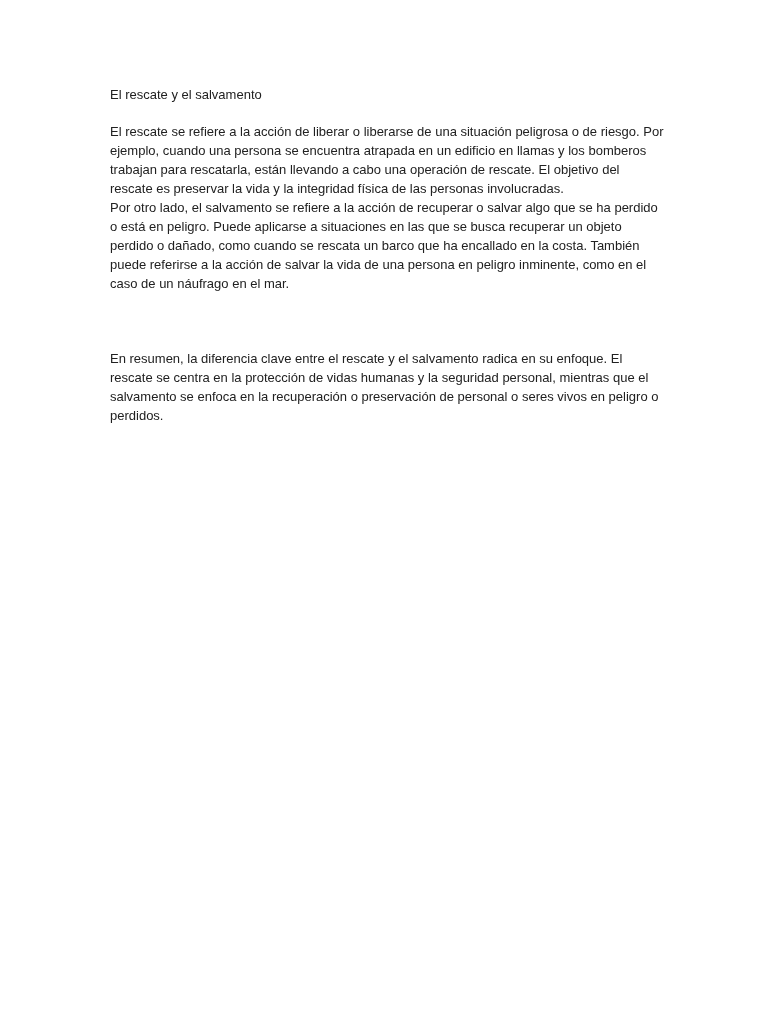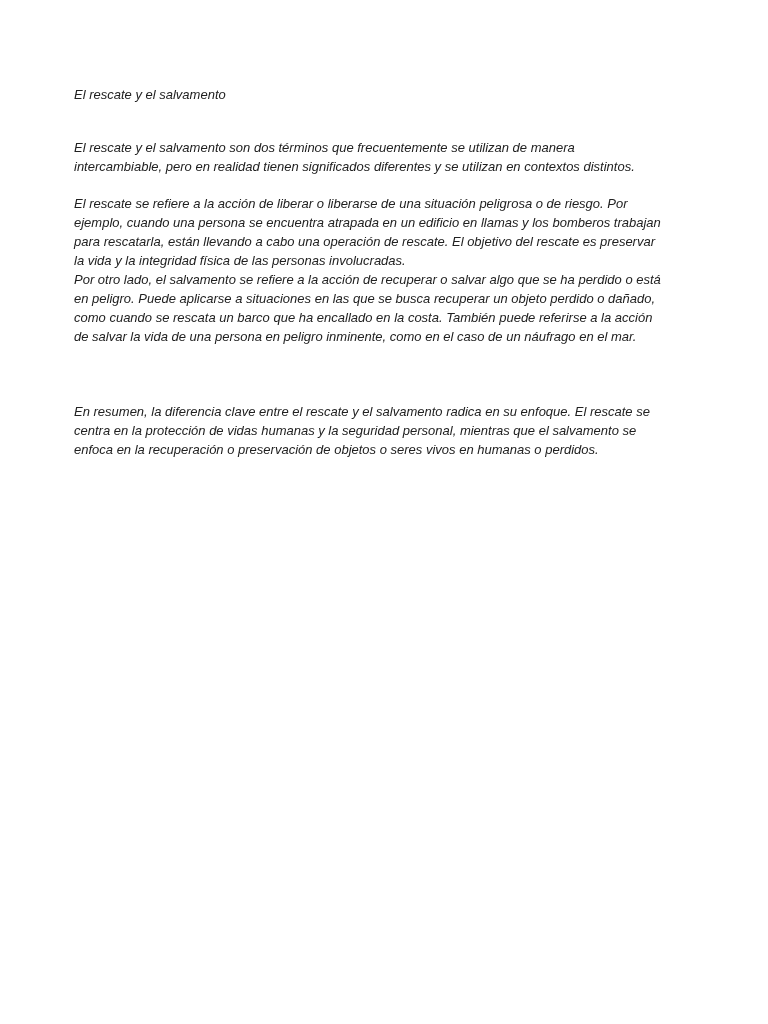--- a/index.html
+++ b/index.html
@@ -6,27 +6,26 @@
     margin: 0;
     padding: 0;
     background: #ffffff;
   }
   .page {
     position: relative;
     width: 768px;
     height: 842px;
     background: #ffffff;
     box-sizing: border-box;
-    padding: 85px 103px 0 74px;
+    padding: 85px 103px 0 110px;
     font-family: "Liberation Sans", sans-serif;
     font-size: 13px;
     line-height: 19px;
     color: #212121;
     overflow: hidden;
-    font-style: italic;
   }
   .doc-title {
     margin: 0;
     font-size: 13px;
     font-weight: normal;
     line-height: 19px;
   }
   .para {
     margin: 0;
   }
@@ -34,20 +33,19 @@
   .para-2 { margin-top: 18px; }
   .para-3 { }
   .para-4 { margin-top: 56px; }
 </style>
 </head>
 <body>
 
 <div class="page">
   <p class="doc-title">El rescate y el salvamento</p>
 
-  <p class="para para-1">El rescate y el salvamento son dos términos que frecuentemente se utilizan de manera intercambiable, pero en realidad tienen significados diferentes y se utilizan en contextos distintos.</p>
 
   <p class="para para-2">El rescate se refiere a la acción de liberar o liberarse de una situación peligrosa o de riesgo. Por ejemplo, cuando una persona se encuentra atrapada en un edificio en llamas y los bomberos trabajan para rescatarla, están llevando a cabo una operación de rescate. El objetivo del rescate es preservar la vida y la integridad física de las personas involucradas.</p>
 
   <p class="para para-3">Por otro lado, el salvamento se refiere a la acción de recuperar o salvar algo que se ha perdido o está en peligro. Puede aplicarse a situaciones en las que se busca recuperar un objeto perdido o dañado, como cuando se rescata un barco que ha encallado en la costa. También puede referirse a la acción de salvar la vida de una persona en peligro inminente, como en el caso de un náufrago en el mar.</p>
 
-  <p class="para para-4">En resumen, la diferencia clave entre el rescate y el salvamento radica en su enfoque. El rescate se centra en la protección de vidas humanas y la seguridad personal, mientras que el salvamento se enfoca en la recuperación o preservación de objetos o seres vivos en humanas o perdidos.</p>
+  <p class="para para-4">En resumen, la diferencia clave entre el rescate y el salvamento radica en su enfoque. El rescate se centra en la protección de vidas humanas y la seguridad personal, mientras que el salvamento se enfoca en la recuperación o preservación de personal o seres vivos en peligro o perdidos.</p>
 </div>
 
 </body></html>

